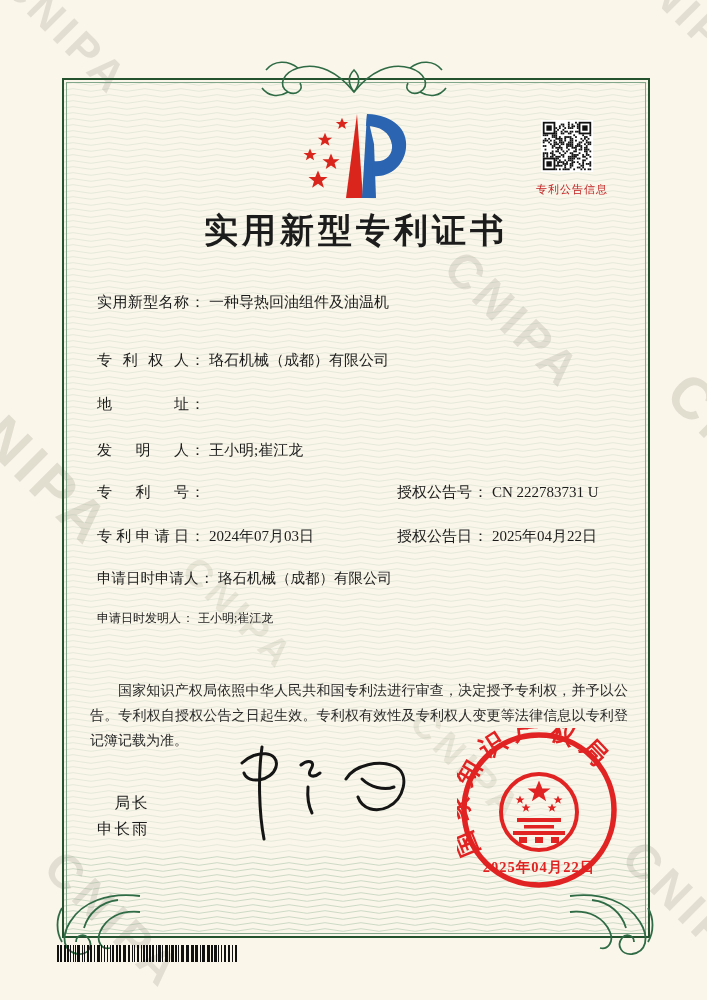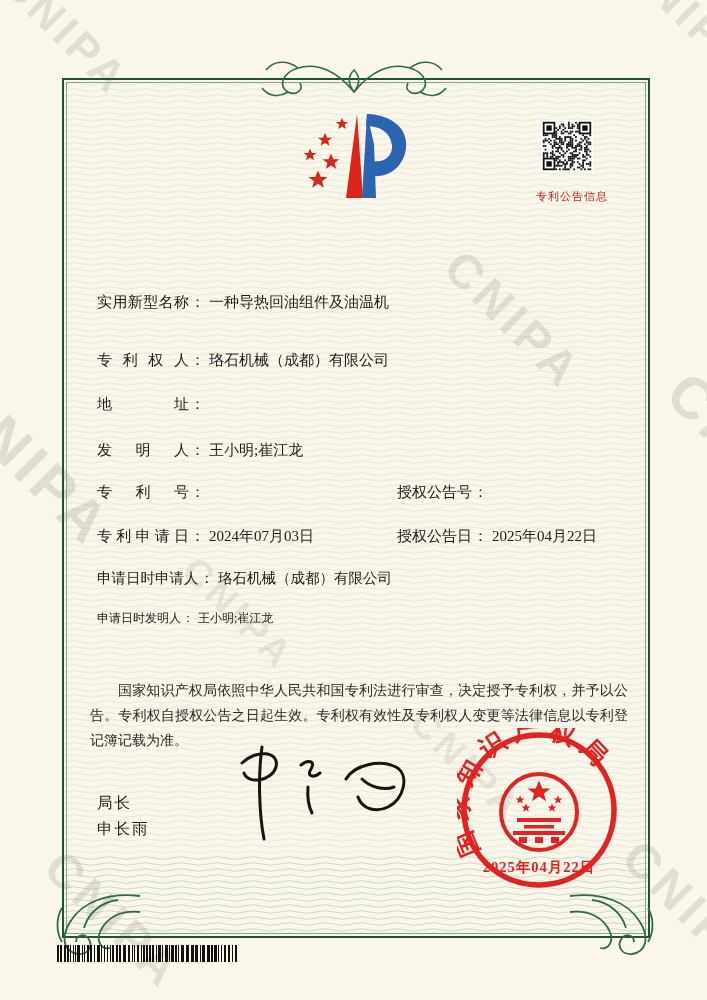--- a/index.html
+++ b/index.html
@@ -29,42 +29,42 @@
     box-sizing:border-box;
   }
   .frame .inner-line{
     position:absolute;inset:2px;border:1.5px solid #82a68a;pointer-events:none;
   }
   .waves{position:absolute;inset:0;width:100%;height:100%;pointer-events:none;}
   
   .cert-no{position:absolute;left:33px;top:42px;font-size:15.5px;letter-spacing:1.5px;}
   .logo{position:absolute;left:234px;top:30px;}
   .qr-block{position:absolute;left:472px;top:40px;width:62px;text-align:center;}
-  .qr-caption{margin-top:13px;font-size:11px;color:#c32222;letter-spacing:1px;white-space:nowrap;}
+  .qr-caption{margin-top:6px;font-size:11px;color:#c32222;letter-spacing:1px;white-space:nowrap;}
   .title{
     position:absolute;left:0;top:128px;width:100%;text-align:center;
     font-size:34px;font-weight:bold;letter-spacing:4px;
   }
   
   .row{position:absolute;left:33px;right:18px;display:flex;align-items:center;font-size:15px;line-height:1.45;}
   .lbl{display:inline-block;width:92px;text-align:justify;text-align-last:justify;flex:0 0 92px;}
   .lbl.wide{width:auto;flex:0 0 auto;text-align:left;text-align-last:left;}
   .colon{flex:0 0 auto;padding:0 4px 0 1px;}
   .val{flex:1 1 auto;}
   .col-l{display:flex;width:300px;flex:0 0 300px;}
   .col-r{display:flex;flex:1 1 auto;}
   .col-r .lbl2{flex:0 0 auto;}
   
   .statement{
     position:absolute;left:26px;top:598px;width:538px;
     font-size:14px;line-height:1.8;text-align:justify;text-indent:2em;
     color:#2a2a2a;
   }
   
-  .signer{position:absolute;left:33px;top:710px;font-size:15.5px;line-height:1.7;letter-spacing:2px;}
+  .signer{position:absolute;left:33px;top:710px;font-size:15.5px;line-height:1.7;letter-spacing:2px;text-align:right;}
   .signature{position:absolute;left:140px;top:655px;}
   .seal{position:absolute;left:393px;top:648px;opacity:0.93;}
   .page-no{position:absolute;left:0;top:826px;width:100%;text-align:center;font-size:12.5px;letter-spacing:1px;}
   
   .barcode{position:absolute;left:57px;top:945px;height:17px;display:flex;align-items:stretch;}
   .barcode span{display:block;height:100%;}
   .ornament{position:absolute;pointer-events:none;}
 </style>
 </head>
 <body>
@@ -511,20 +511,21 @@
           <rect x="21" y="1" width="7" height="7" fill="#111"></rect>
           <rect x="22" y="2" width="5" height="5" fill="#fff"></rect>
           <rect x="23" y="3" width="3" height="3" fill="#111"></rect>
           <rect x="1" y="21" width="7" height="7" fill="#111"></rect>
           <rect x="2" y="22" width="5" height="5" fill="#fff"></rect>
           <rect x="3" y="23" width="3" height="3" fill="#111"></rect>
         </svg>
       <div class="qr-caption">专利公告信息</div>
     </div>
 
+    <div class="title">实用新型专利证书</div>
 
     <div class="row" style="top:212px;">
       <span class="lbl">实用新型名称</span>
       <span class="colon">：</span>
       <span class="val">一种导热回油组件及油温机</span>
     </div>
 
     <div class="row" style="top:270px;">
       <span class="lbl">专利权人</span>
       <span class="colon">：</span>
@@ -543,20 +544,21 @@
     </div>
 
     <div class="row" style="top:402px;">
       <div class="col-l">
         <span class="lbl">专利号</span>
         <span class="colon">：</span>
       </div>
       <div class="col-r">
         <span class="lbl2">授权公告号</span>
         <span class="colon">：</span>
+        <span class="val">CN 222783731 U</span>
       </div>
     </div>
 
     <div class="row" style="top:446px;">
       <div class="col-l">
         <span class="lbl">专利申请日</span>
         <span class="colon">：</span>
         <span class="val">2024年07月03日</span>
       </div>
       <div class="col-r">

